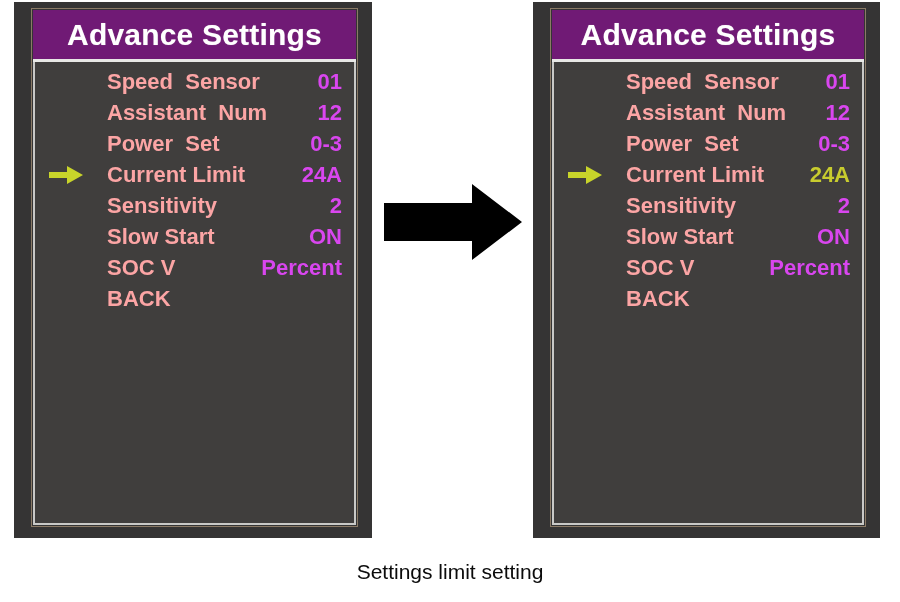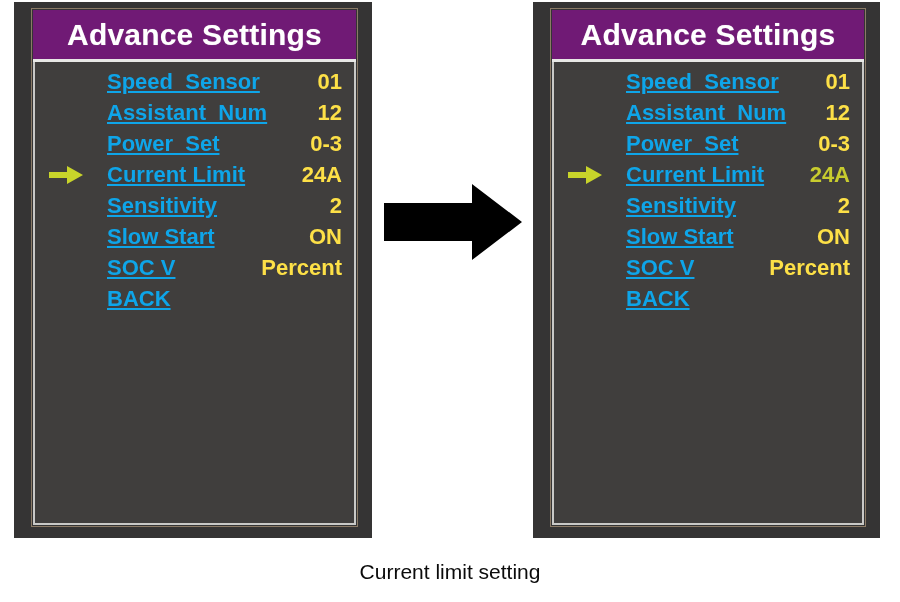--- a/index.html
+++ b/index.html
@@ -90,31 +90,30 @@
     height: 18px;
     display: flex;
     align-items: center;
     visibility: hidden;
   }
   .row.selected .marker { visibility: visible; }
 
   .label {
     position: absolute;
     left: 74px;
-    color: #0ea5e9;
+    color: #fca5a5;
     font-size: 22px;
     font-weight: bold;
     white-space: pre;
     line-height: 1;
-    text-decoration: underline;
   }
   .value {
     position: absolute;
     right: 14px;
-    color: #fde047;
+    color: #d946ef;
     font-size: 22px;
     font-weight: bold;
     white-space: pre;
     line-height: 1;
     text-align: right;
   }
   .value.highlight { color: #c8cc2e; }
 
   
   .big-arrow {
@@ -231,13 +230,13 @@
       <div class="row">
         <span class="label">SOC V</span>
         <span class="value">Percent</span>
       </div>
       <div class="row">
         <span class="label">BACK</span>
       </div>
     </div>
 </div>
 
-<div class="caption">Current limit setting</div>
+<div class="caption">Settings limit setting</div>
 
 </body></html>

